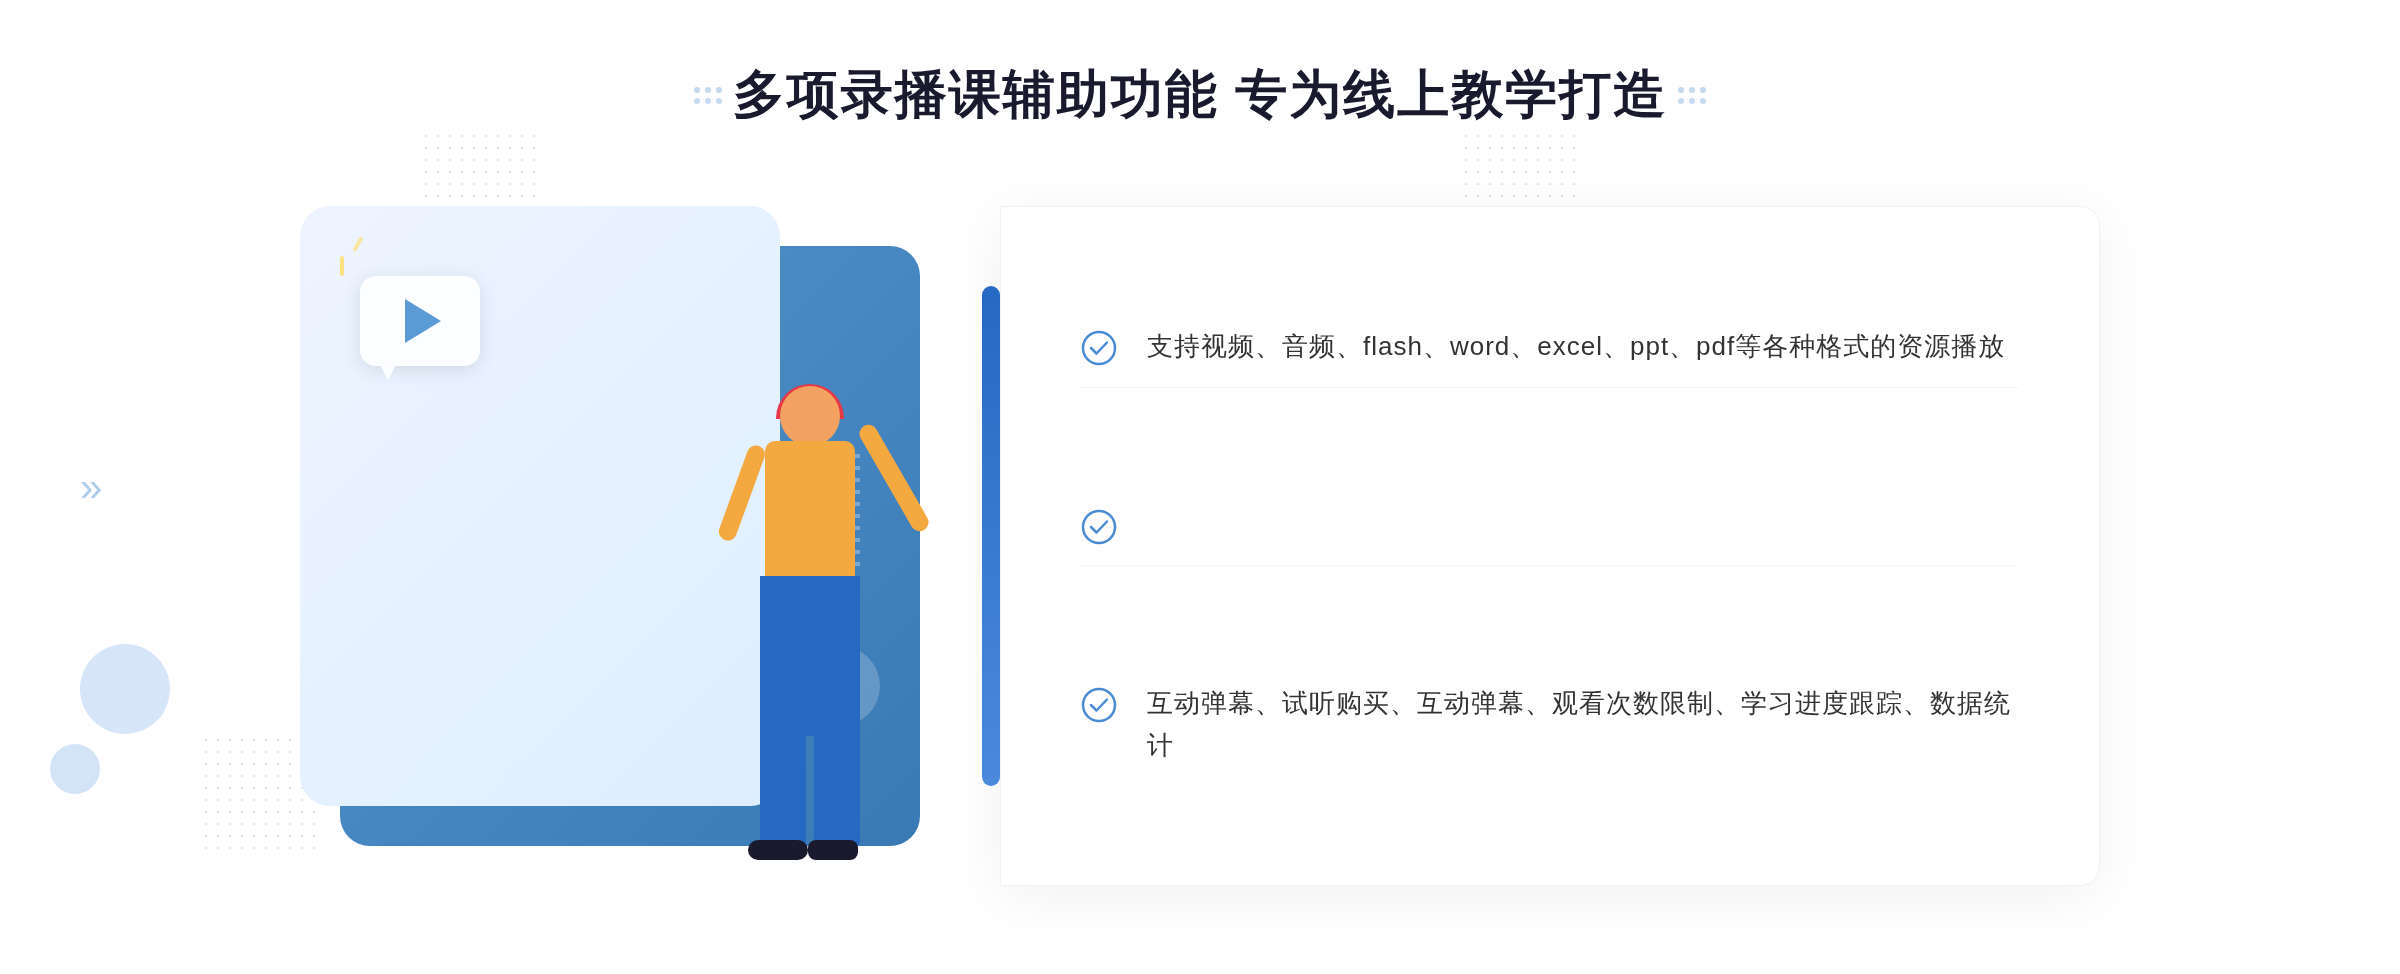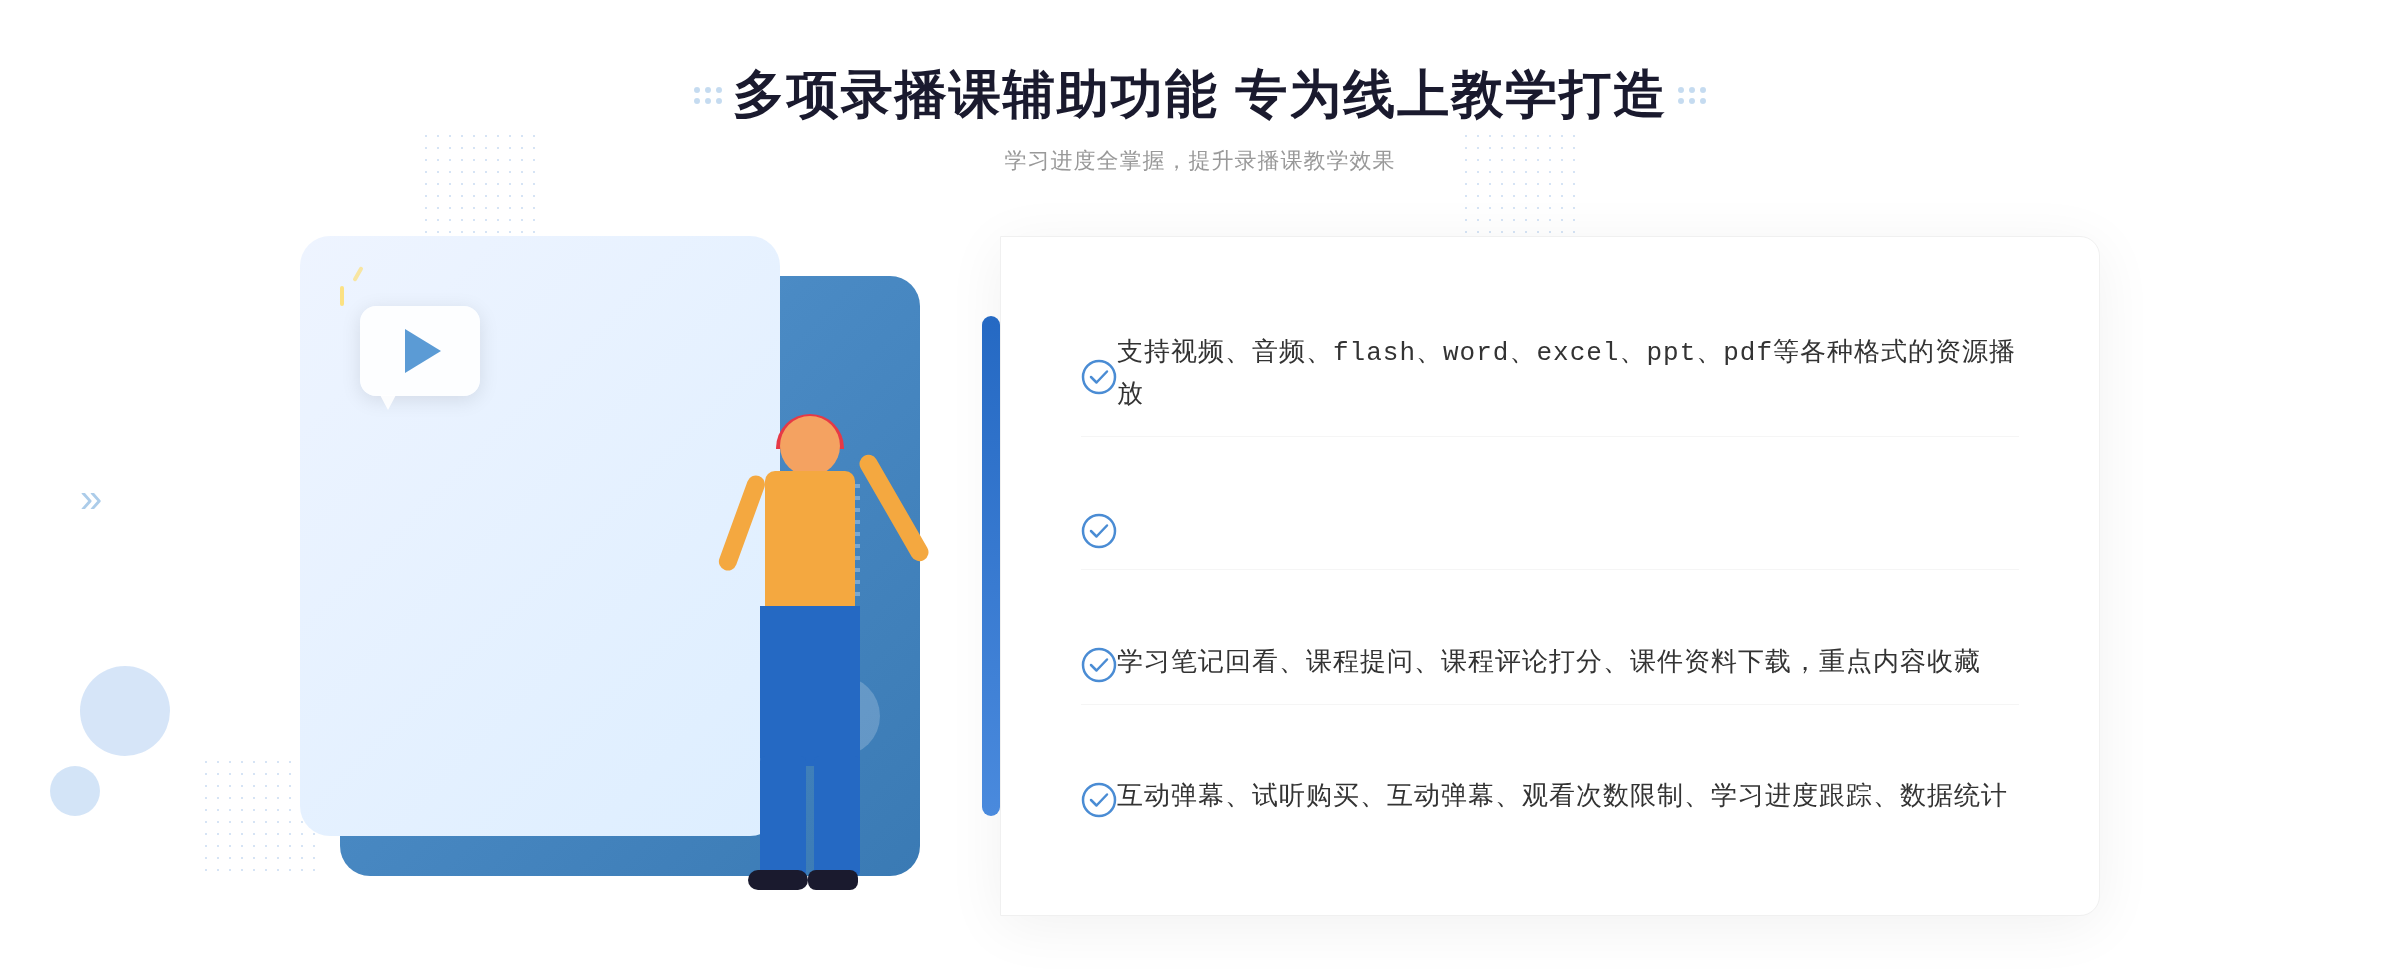--- a/index.html
+++ b/index.html
@@ -357,24 +357,24 @@
       display: flex;
       flex-direction: column;
       justify-content: space-around;
       box-shadow: 0 10px 60px rgba(0,0,0,0.06);
       margin-left: 20px;
       border: 1px solid #f0f0f0;
     }
 
     .feature-item {
       display: flex;
-      align-items: center;
+      align-items: flex-start;
+      gap: 30px;
       padding: 20px 0;
       border-bottom: 1px solid #f5f5f5;
-      font-family: Liberation Mono, monospace;
     }
 
     .feature-item:last-child {
       border-bottom: none;
     }
 
     .check-icon {
       width: 36px;
       height: 36px;
       flex-shrink: 0;
@@ -470,21 +470,20 @@
       <h1 class="header-title">多项录播课辅助功能 专为线上教学打造</h1>
       <div class="header-deco-dots">
         <span></span>
           <span></span>
           <span></span>
         <span></span>
           <span></span>
           <span></span>
       </div>
     </div>
-    <p class="header-subtitle">学习进度全掌握，提升录播课教学效果</p>
   </div>
 
   <div class="main-content">
 
     <div class="left-illustration">
 
       <div class="blue-bg-card">
 
         <div class="stripe-deco"></div>
 
@@ -535,29 +534,20 @@
 
       <div class="feature-item">
         <div class="check-icon">
           <svg viewBox="0 0 36 36" fill="none" xmlns="http://www.w3.org/2000/svg">
             <circle cx="18" cy="18" r="16" stroke="#4a8cd4" stroke-width="2.5" fill="none"></circle>
             <path d="M10 18l5.5 5.5 10.5-11" stroke="#4a8cd4" stroke-width="2.5" stroke-linecap="round" stroke-linejoin="round"></path>
           </svg>
         </div>
       </div>
 
-      <div class="feature-item">
-        <div class="check-icon">
-          <svg viewBox="0 0 36 36" fill="none" xmlns="http://www.w3.org/2000/svg">
-            <circle cx="18" cy="18" r="16" stroke="#4a8cd4" stroke-width="2.5" fill="none"></circle>
-            <path d="M10 18l5.5 5.5 10.5-11" stroke="#4a8cd4" stroke-width="2.5" stroke-linecap="round" stroke-linejoin="round"></path>
-          </svg>
-        </div>
-        <span class="feature-text">学习笔记回看、课程提问、课程评论打分、课件资料下载，重点内容收藏</span>
-      </div>
 
       <div class="feature-item">
         <div class="check-icon">
           <svg viewBox="0 0 36 36" fill="none" xmlns="http://www.w3.org/2000/svg">
             <circle cx="18" cy="18" r="16" stroke="#4a8cd4" stroke-width="2.5" fill="none"></circle>
             <path d="M10 18l5.5 5.5 10.5-11" stroke="#4a8cd4" stroke-width="2.5" stroke-linecap="round" stroke-linejoin="round"></path>
           </svg>
         </div>
         <span class="feature-text">互动弹幕、试听购买、互动弹幕、观看次数限制、学习进度跟踪、数据统计</span>
       </div>

